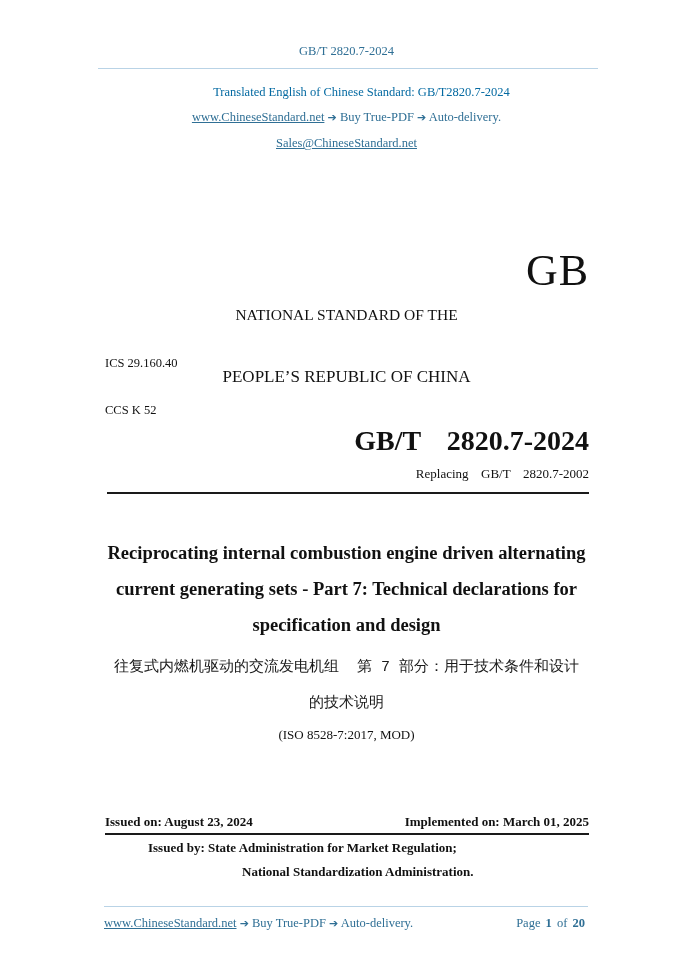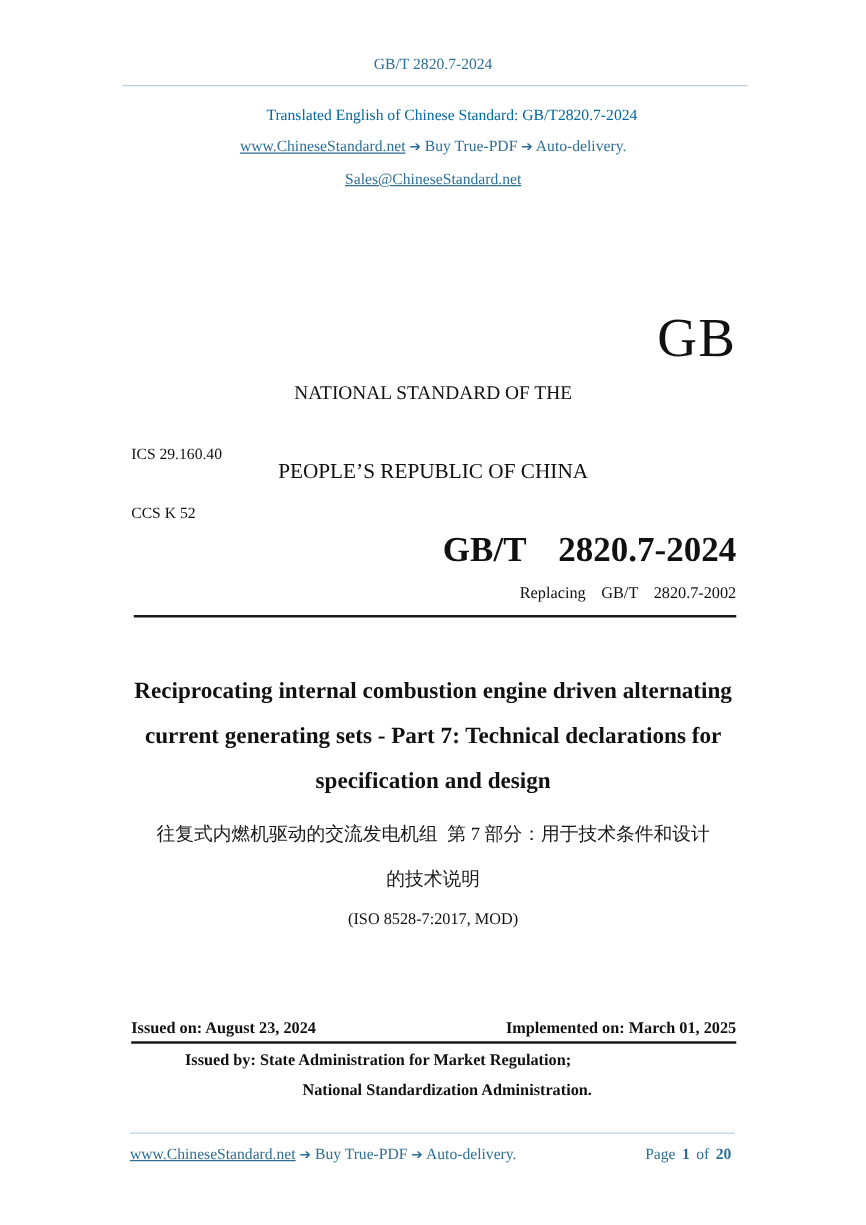--- a/index.html
+++ b/index.html
@@ -109,21 +109,21 @@
       text-align: center;
       font-size: 18.5px;
       font-weight: bold;
       line-height: 36px;
     }
     .title-zh {
       top: 650px;
       left: 80px;
       width: 533px;
       text-align: center;
-      font-family: Liberation Serif, serif;
+      font-family: Liberation Mono, monospace;
       font-size: 15px;
       line-height: 36px;
       color: #1a1a1a;
     }
     .iso {
       top: 727px;
       font-size: 13px;
     }
     .issued-on {
       top: 814px;

